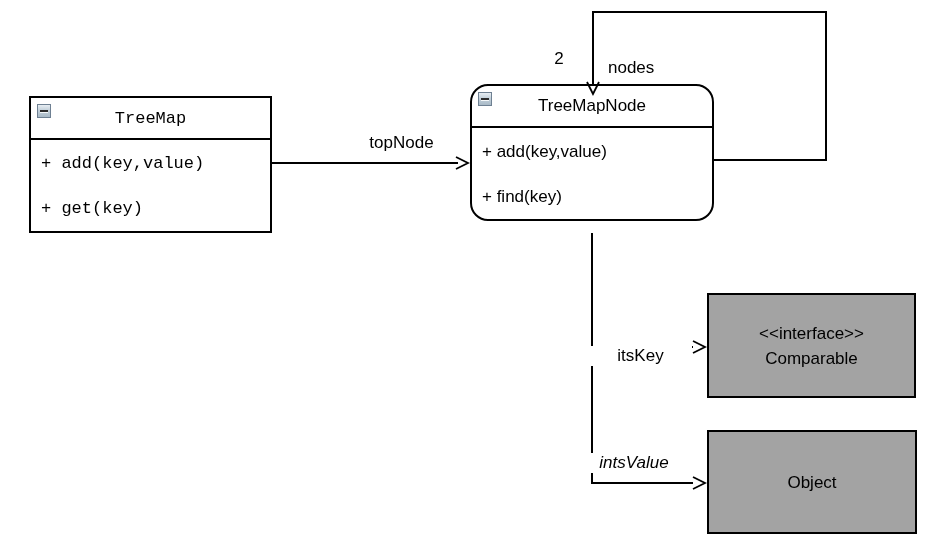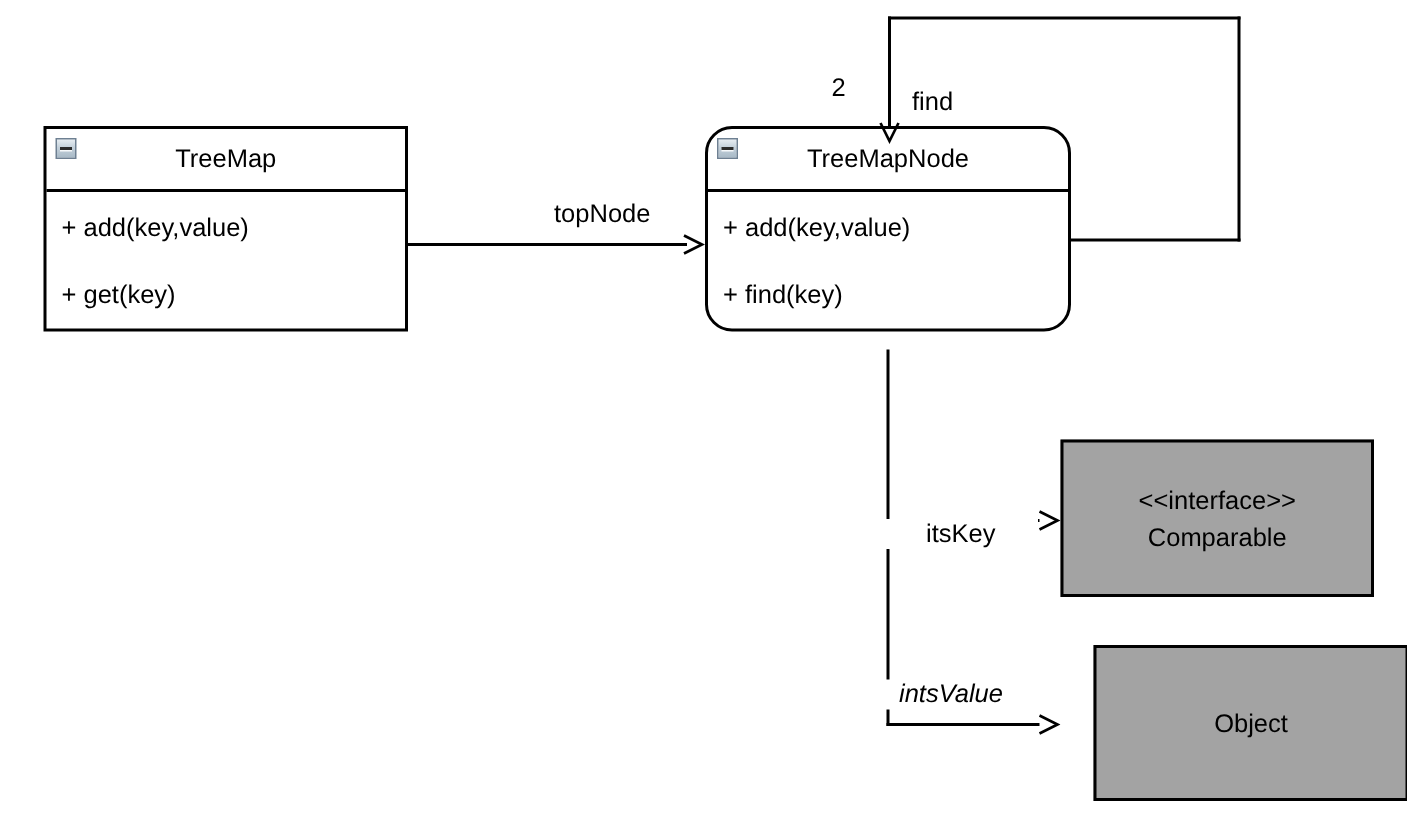--- a/index.html
+++ b/index.html
@@ -70,21 +70,21 @@
     background:#fff;
   }
   .ta-r { text-align:center; }
   .ta-c { text-align:center; }
 </style>
 </head>
 <body>
 
 <div class="canvas">
 
-  <div class="uml-class" style="left:29px; top:84px; width:243px; height:137px;">
+  <div class="uml-class" style="left:29px; top:96px; width:243px; height:137px;font-family:Liberation Mono, monospace;">
     <div class="uml-title">
       <span class="collapse-btn">
         <span class="minus-bar"></span>
       </span>
       <span>TreeMap</span>
     </div>
     <div class="uml-methods">
       <div class="uml-method m1">+ add(key,value)</div>
       <div class="uml-method m2">+ get(key)</div>
     </div>
@@ -101,39 +101,39 @@
       <div class="uml-method m1">+ add(key,value)</div>
       <div class="uml-method m2">+ find(key)</div>
     </div>
   </div>
 
   <div class="type-box" style="left:707px; top:293px; width:209px; height:105px;">
     <div>&lt;&lt;interface&gt;&gt;</div>
     <div>Comparable</div>
   </div>
 
-  <div class="type-box" style="left:729px; top:430px; width:210px; height:104px;">
+  <div class="type-box" style="left:707px; top:430px; width:210px; height:104px;">
     <div>Object</div>
   </div>
 
   <div class="seg" style="left:272px; top:162px; width:186px; height:2px;"></div>
   <svg class="arrow" style="left:454px; top:155px;" viewBox="0 0 16 16">
     <path d="M2 2 L14 8 L2 14" fill="none" stroke="#000" stroke-width="1.8"></path>
   </svg>
   <div class="edge-label ta-r" style="left:340px; top:133px; width:123px;">topNode</div>
 
   <div class="seg" style="left:714px; top:159px; width:113px; height:2px;"></div>
   <div class="seg" style="left:825px; top:11px; width:2px; height:150px;"></div>
   <div class="seg" style="left:592px; top:11px; width:235px; height:2px;"></div>
   <div class="seg" style="left:592px; top:11px; width:2px; height:73px;"></div>
   <svg class="arrow" style="left:585px; top:80px;" viewBox="0 0 16 16">
     <path d="M2 2 L8 14 L14 2" fill="none" stroke="#000" stroke-width="1.8"></path>
   </svg>
   <div class="edge-label ta-c" style="left:548px; top:49px; width:22px;">2</div>
-  <div class="edge-label" style="left:608px; top:58px;">find</div>
+  <div class="edge-label" style="left:608px; top:58px;">nodes</div>
 
   <div class="seg" style="left:591px; top:233px; width:2px; height:251px;"></div>
 
   <div class="seg" style="left:591px; top:346px; width:102px; height:2px;"></div>
   <svg class="arrow" style="left:691px; top:339px;" viewBox="0 0 16 16">
     <path d="M2 2 L14 8 L2 14" fill="none" stroke="#000" stroke-width="1.8"></path>
   </svg>
   <div class="edge-label ta-r" style="left:589px; top:314px; width:103px;margin-top:32px;">itsKey</div>
 
   <div class="seg" style="left:591px; top:482px; width:102px; height:2px;"></div>

